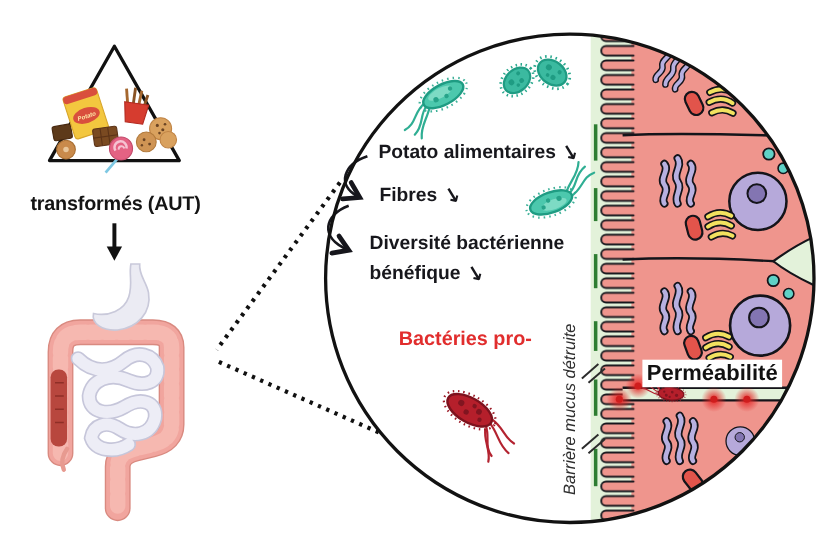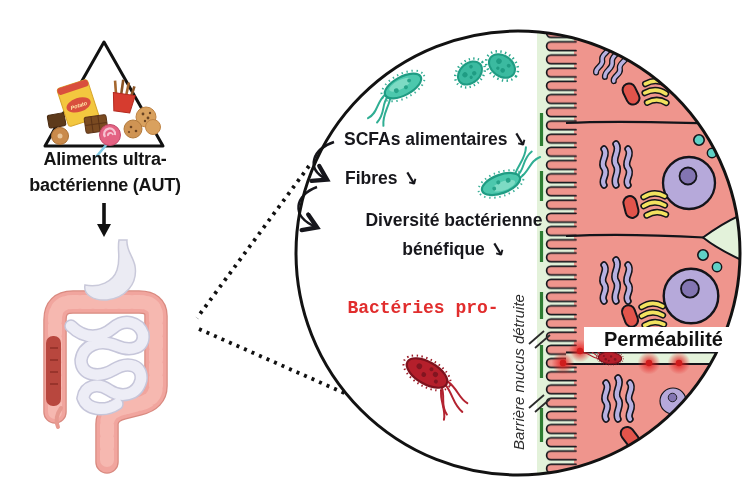--- a/index.html
+++ b/index.html
@@ -5,29 +5,29 @@
   html,body{margin:0;padding:0;background:#fff;}
   .stage{position:relative;width:750px;height:500px;background:#fff;overflow:hidden;
          font-family:"Liberation Sans","DejaVu Sans",sans-serif;color:#141414;}
   .stage svg.scene{position:absolute;left:0;top:0;z-index:1;}
   .txt{position:absolute;z-index:2;}
   .aut-title{left:6px;top:146px;width:198px;text-align:center;font-weight:700;
              font-size:18px;line-height:26px;color:#141414;letter-spacing:-0.2px;}
   .lbl{font-weight:700;font-size:17.5px;color:#17171c;white-space:nowrap;}
   .fibres{left:344px;top:127px;}
   .scfas{left:345px;top:166px;}
-  .divers{left:348px;top:206px;width:212px;text-align:center;line-height:28px;white-space:normal;}
+  .divers{left:336px;top:206px;width:212px;text-align:left;line-height:28px;white-space:normal;}
   .bact{left:328px;top:294px;width:190px;text-align:center;line-height:29px;
-        font-size:18px;color:#e12d2d;white-space:normal;font-family:Liberation Mono, monospace;}
+        font-size:18px;color:#e12d2d;white-space:normal;}
   .darr{display:inline-block;transform:rotate(14deg) translateY(1px);margin-left:5px;
         font-weight:700;font-size:19px;font-family:"DejaVu Sans",sans-serif;}
   .barriere{left:433px;top:362px;width:174px;height:20px;text-align:center;
             transform:rotate(-90deg);font-style:italic;font-size:15px;color:#2e2e2e;
             white-space:nowrap;font-weight:500;}
-  .perm{left:584px;top:327px;background:#ffffff;padding:1px 20px;font-weight:700;
+  .perm{left:584px;top:327px;background:#ffffff;padding:1px 4px;font-weight:700;
         font-size:20px;color:#111;white-space:nowrap;}
   
   .ero{fill:none;stroke:#14141a;stroke-width:7.4;stroke-linecap:round;}
   .eri{fill:none;stroke:#b7b0e0;stroke-width:4.2;stroke-linecap:round;}
   .goo{fill:none;stroke:#14141a;stroke-width:6.6;stroke-linecap:round;}
   .goi{fill:none;stroke:#f2e25f;stroke-width:3.6;stroke-linecap:round;}
   .cellline{fill:none;stroke:#14141a;stroke-width:2.2;}
   .flagT{fill:none;stroke:#2fae93;stroke-width:2;stroke-linecap:round;}
   .flagR{fill:none;stroke:#b32330;stroke-width:2;stroke-linecap:round;}
 </style>
@@ -257,26 +257,26 @@
 
   <g fill="none" stroke="#16161c" stroke-width="2.4">
     <path d="M334,142 C313,149 305,168 326,179" marker-end="url(#ah)"></path>
     <path d="M317,187 C295,195 290,216 316,227" marker-end="url(#ah)"></path>
   </g>
 
   <circle cx="518" cy="253" r="222" fill="none" stroke="#121212" stroke-width="3"></circle>
 </svg>
 
 <div class="txt aut-title">
-  <span>Aliments ultra-</span><br>
-  <span>bactérienne (AUT)</span>
+  <br>
+  <span>transformés (AUT)</span>
 </div>
 
 <div class="txt lbl fibres">
-  <span>SCFAs alimentaires</span><span class="darr">↘</span>
+  <span>Potato alimentaires</span><span class="darr">↘</span>
 </div>
 
 <div class="txt lbl scfas">
   <span>Fibres</span><span class="darr">↘</span>
 </div>
 
 <div class="txt lbl divers">
   <span>Diversité bactérienne</span><br>
   <span>bénéfique</span><span class="darr">↘</span>
 </div>

